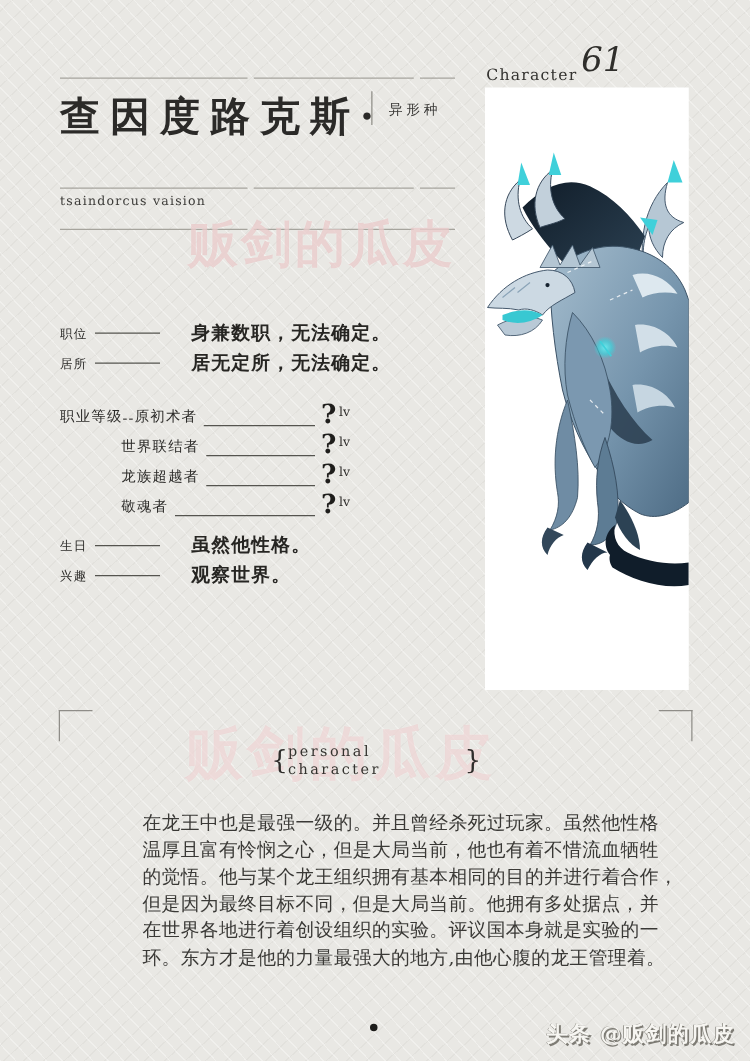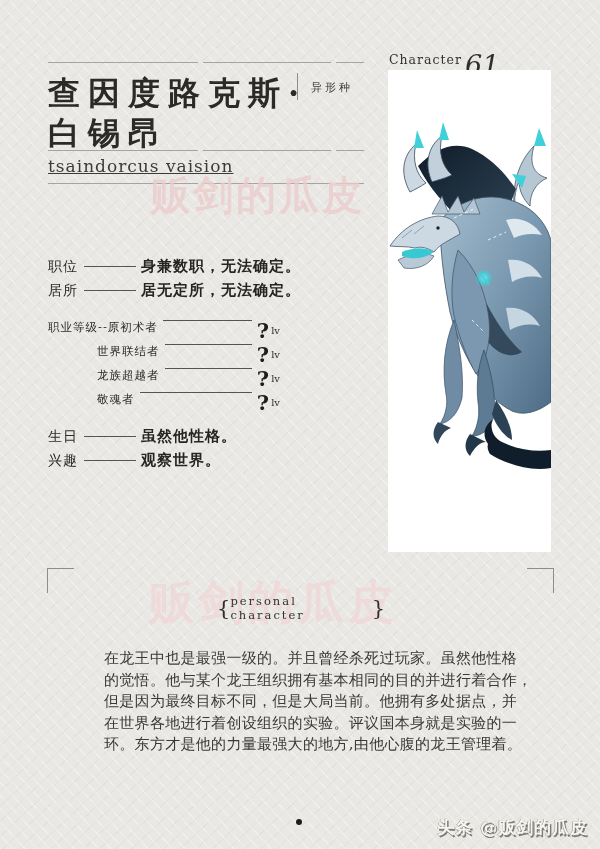--- a/index.html
+++ b/index.html
@@ -12,32 +12,32 @@
     color:#2e2d2b;}
   .abs{position:absolute;}
   
   .rule{display:flex;gap:5px;height:1px;}
   .rule span{display:block;height:1px;background:#a6a49d;}
   .rule .s1{width:150px}.rule .s2{width:128px}.rule .s3{width:28px}
   .vline{width:1px;background:#8f8d87;}
   .name-line{font-size:32px;letter-spacing:8px;color:#2b2a28;font-weight:700;white-space:nowrap;}
   .species{font-size:11px;letter-spacing:3px;color:#3a3937;}
   .pagelabel{font-size:12.5px;letter-spacing:1px;color:#33322f;}
-  .pagenum{font-size:27px;font-style:italic;color:#2f2e2b;margin-top:17px;}
-  .latin{font-size:17px;color:#3c3b38;letter-spacing:1px;text-decoration:underline;}
+  .pagenum{font-size:27px;font-style:italic;color:#2f2e2b;}
+  .latin{font-size:10px;color:#3c3b38;letter-spacing:1px;}
   .epithet{font-size:20px;letter-spacing:12px;color:#2b2a28;white-space:nowrap;}
   .wm{font-weight:bold;white-space:nowrap;color:rgba(222,172,172,.48);
       text-shadow:0 0 1px rgba(255,255,255,.6);}
   .wm1{font-size:40px;letter-spacing:3px;}
   .wm2{font-size:46px;letter-spacing:4px;color:rgba(224,178,178,.40);}
   .info-row{display:flex;align-items:center;white-space:nowrap;}
-  .info-row .lbl{font-size:14px;letter-spacing:1px;color:#2c2b29;font-family:Liberation Serif, serif;}
+  .info-row .lbl{font-size:10px;letter-spacing:1px;color:#2c2b29;font-family:Liberation Serif, serif;}
   .info-row .dash{width:52px;height:1px;background:#55544f;margin:0 0 0 6px;}
-  .info-row .val{font-size:15px;font-weight:600;margin-left:5px;letter-spacing:1px;color:#262522;}
-  .class-row{display:flex;align-items:flex-start;white-space:nowrap;}
+  .info-row .val{font-size:15px;font-weight:600;margin-left:25px;letter-spacing:1px;color:#262522;}
+  .class-row{display:flex;align-items:flex-end;white-space:nowrap;}
   .class-row .lbl{font-size:11.5px;letter-spacing:1px;color:#2c2b29;}
   .class-row .cline{flex:1;height:1px;background:#55544f;margin:0 5px;}
   .qmark{font-size:21px;font-weight:bold;color:#1f1e1c;line-height:1;}
   .lv{font-size:10px;color:#2c2b29;margin-left:2px;align-self:center;}
   .art{background:#ffffff;}
   .corner{width:26px;height:24px;}
   .corner.cl{border-top:1px solid #8f8d88;border-left:1px solid #8f8d88;}
   .corner.cr{border-top:1px solid #8f8d88;border-right:1px solid #8f8d88;}
   .marker{display:flex;align-items:center;justify-content:space-between;width:168px;}
   .marker .brace{font-size:21px;color:#2e2d2b;}
@@ -52,21 +52,20 @@
 <body>
 
 <div class="page">
 
   <div class="abs rule" style="left:48px;top:62px;width:319px">
       <span class="s1"></span>
       <span class="s2"></span>
       <span class="s3"></span>
     </div>
   <div class="abs name-line" style="left:48px;top:72px">查因度路克斯·</div>
-  <div class="abs name-line" style="left:48px;top:112px">白锡昂</div>
   <div class="abs vline" style="left:297px;top:73px;height:27px"></div>
   <div class="abs species" style="left:311px;top:80px">异形种</div>
 
   <div class="abs pagelabel" style="left:389px;top:52px">Character</div>
   <div class="abs pagenum" style="left:465px;top:33px">61</div>
 
   <div class="abs rule" style="left:48px;top:150px;width:319px">
       <span class="s1"></span>
       <span class="s2"></span>
       <span class="s3"></span>
@@ -193,22 +192,23 @@
 
   <div class="abs corner cl" style="left:47px;top:568px"></div>
   <div class="abs corner cr" style="left:527px;top:568px"></div>
   <div class="abs wm wm2" style="left:148px;top:572px">贩剑的瓜皮</div>
   <div class="abs marker" style="left:217px;top:594px">
     <span class="brace">{</span>
     <span class="mlabel">personal character</span>
     <span class="brace">}</span>
   </div>
 
-  <div class="abs desc" style="left:104px;top:648px">
+  <div class="abs desc" style="left:114px;top:648px">
     <div>在龙王中也是最强一级的。并且曾经杀死过玩家。虽然他性格</div>
+    <div>温厚且富有怜悯之心，但是大局当前，他也有着不惜流血牺牲</div>
     <div>的觉悟。他与某个龙王组织拥有基本相同的目的并进行着合作，</div>
     <div>但是因为最终目标不同，但是大局当前。他拥有多处据点，并</div>
     <div>在世界各地进行着创设组织的实验。评议国本身就是实验的一</div>
     <div>环。东方才是他的力量最强大的地方,由他心腹的龙王管理着。</div>
   </div>
 
   <div class="abs dot" style="left:296px;top:819px"></div>
   <div class="abs footer-wm" style="left:437px;top:816px">头条 @贩剑的瓜皮</div>
 
 </div>

